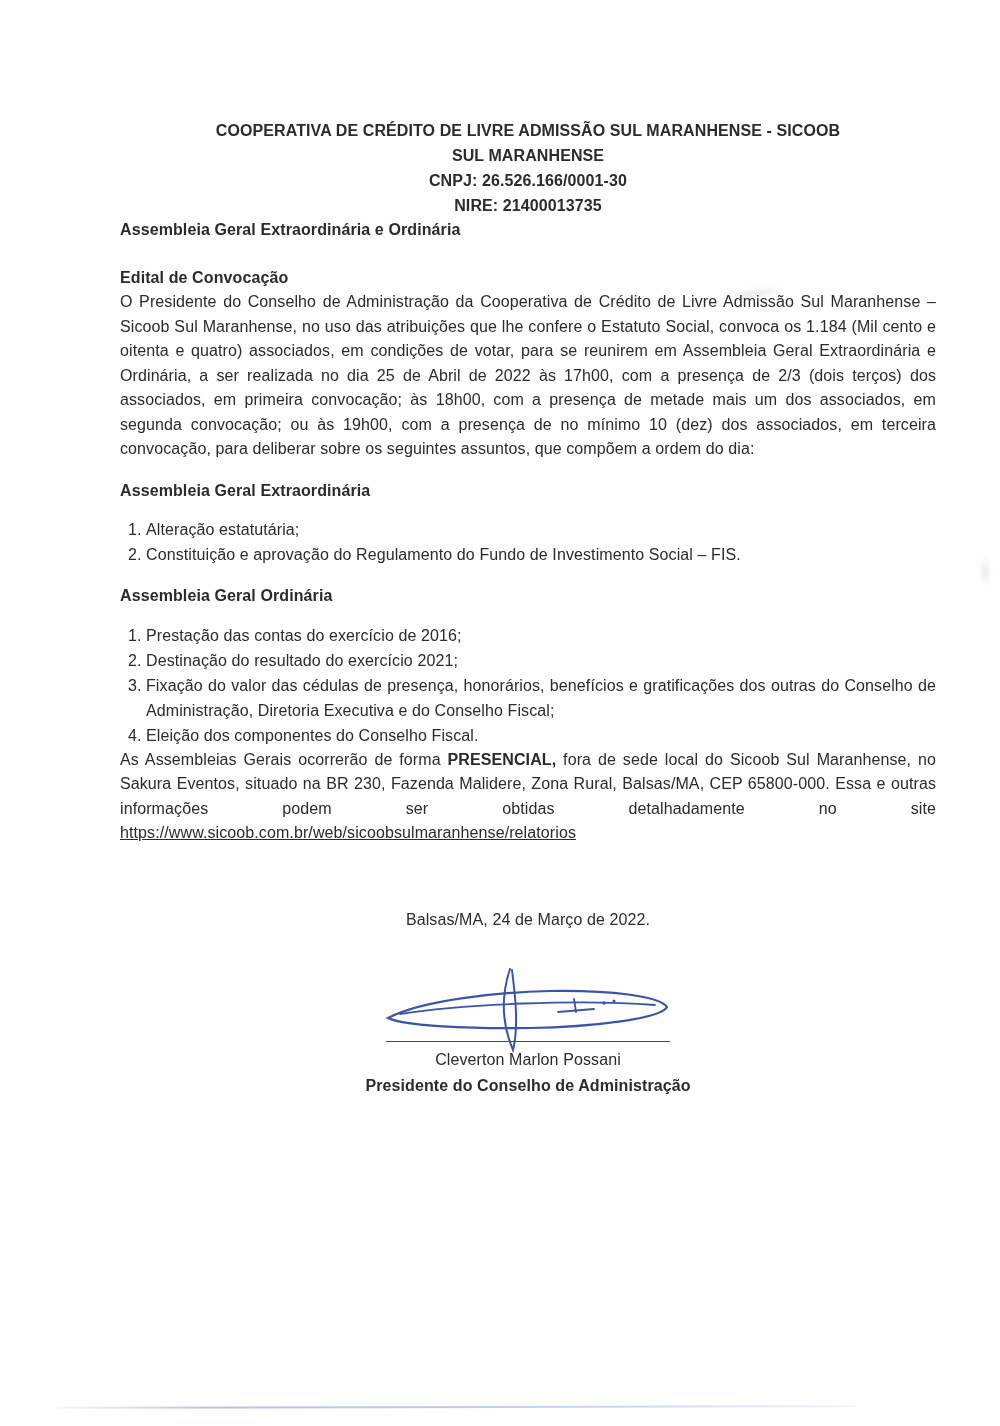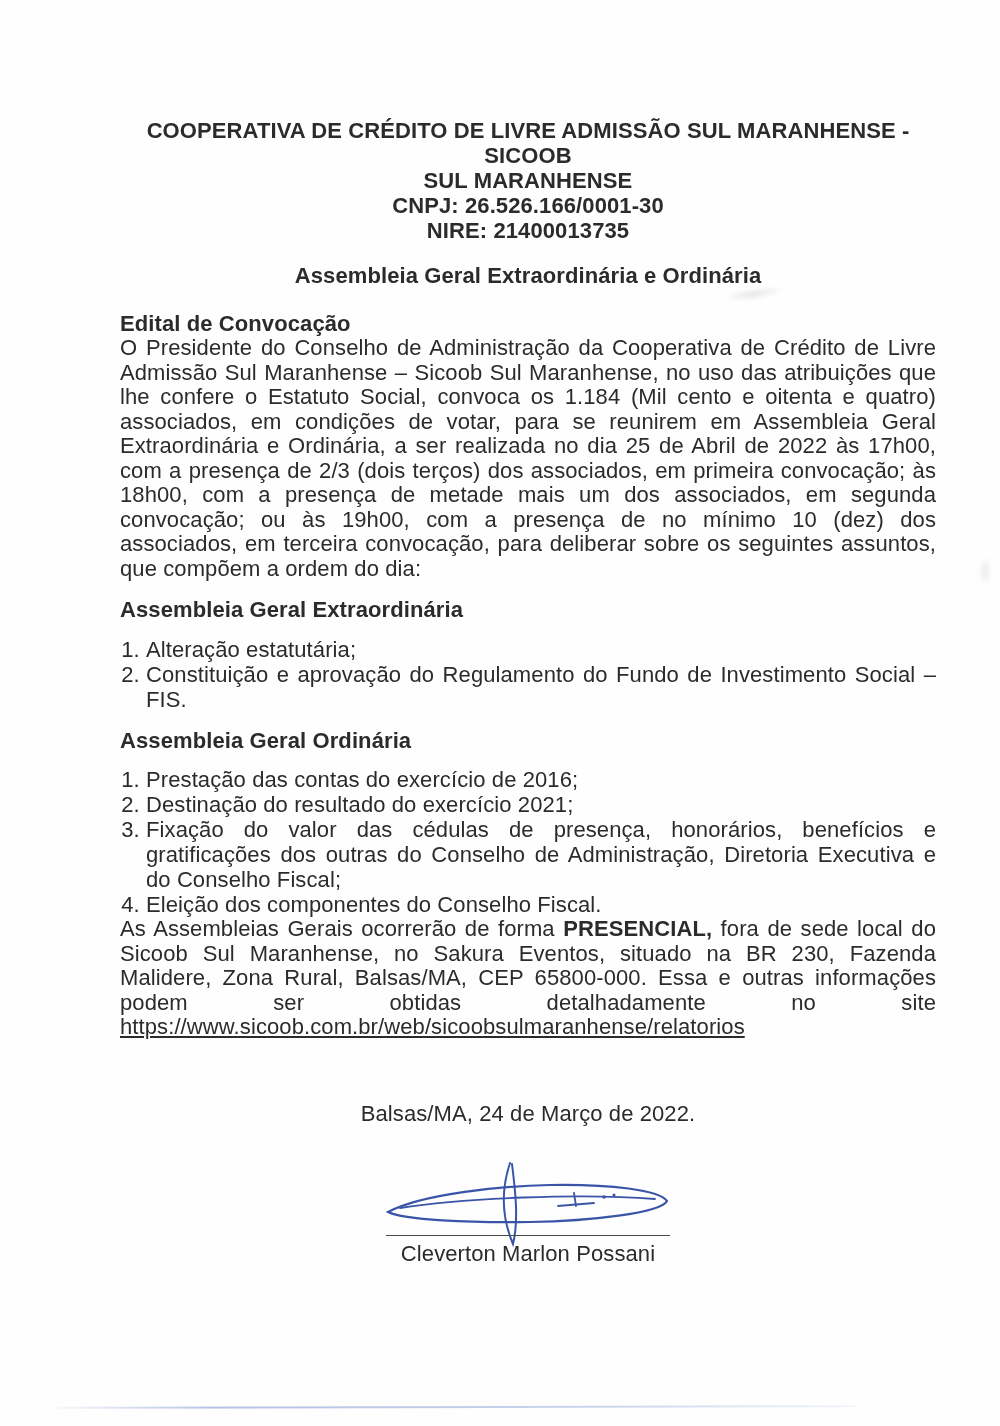--- a/index.html
+++ b/index.html
@@ -16,30 +16,29 @@
     position: relative;
     width: 1000px;
     height: 1426px;
     background: #fefefe;
   }
   .content {
     position: absolute;
     left: 120px;
     top: 118px;
     width: 816px;
-    font-size: 22px;
+    font-size: 16px;
     line-height: 24.5px;
     letter-spacing: 0.1px;
   }
   .doc-header { text-align: center; font-weight: bold; }
   .doc-header div { line-height: 25px; }
   .subtitle {
-    text-align: center;
+    text-align: left;
     font-weight: bold;
-    margin-top: 21px;
   }
   .doc-title {
     text-align: left;
     font-weight: bold;
     margin-top: 23px;
   }
   .para {
     text-align: justify;
   }
   .section-heading {
@@ -166,20 +165,21 @@
           <path d="M 22 48 C 84 38, 204 33, 277 39" stroke-width="1.8"></path>
           <path d="M 132 3 C 123 30, 124 58, 135 84 C 141 60, 137 28, 134 4" stroke-width="2"></path>
           <path d="M 180 46 L 216 43" stroke-width="1.8"></path>
           <path d="M 196 33 L 198 46" stroke-width="1.8"></path>
           <circle cx="226" cy="37" r="1.8" fill="currentColor" stroke="none"></circle>
           <circle cx="236" cy="35" r="1.5" fill="currentColor" stroke="none"></circle>
         </svg>
         <div class="sig-rule"></div>
       </div>
       <div class="signer-name">Cleverton Marlon Possani</div>
+      <div class="signer-title">Presidente do Conselho de Administração</div>
     </div>
 
   </div>
 
   <div class="smudge-top"></div>
   <div class="smudge-right"></div>
   <div class="scan-line-bottom"></div>
 </div>
 
 </body></html>

